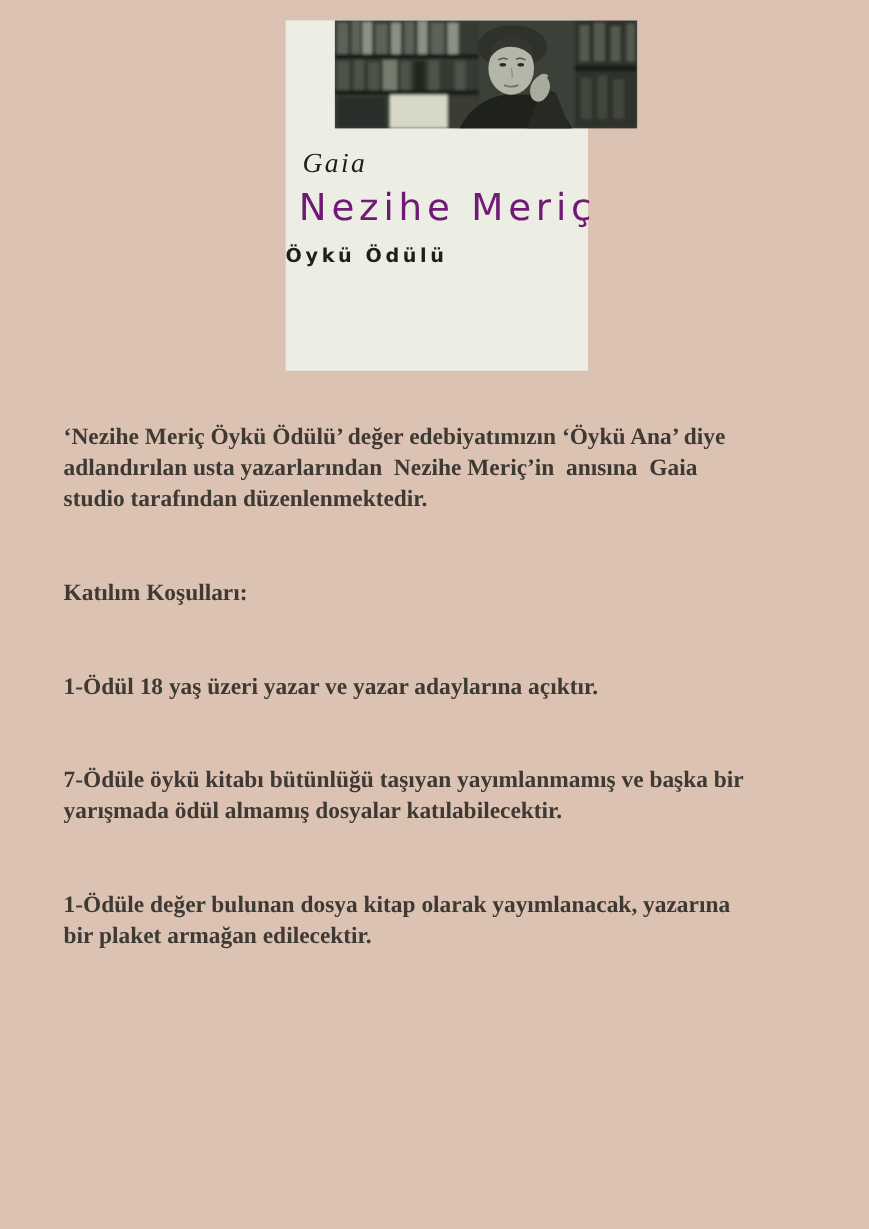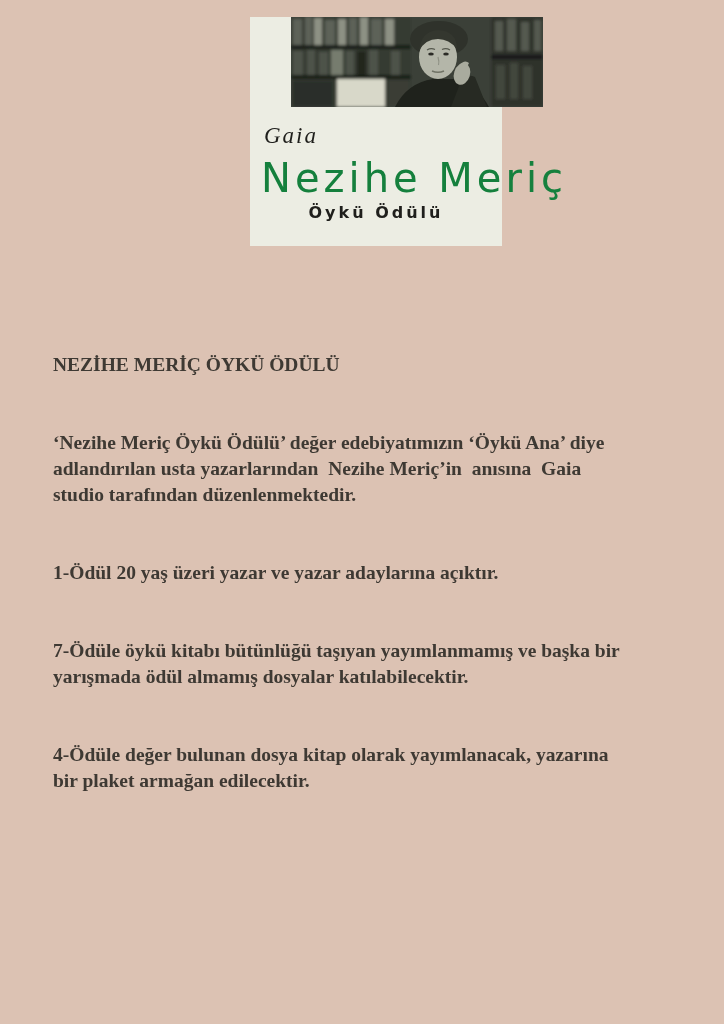--- a/index.html
+++ b/index.html
@@ -7,37 +7,37 @@
   }
   *{margin:0;padding:0;box-sizing:border-box;}
   html,body{width:724px;height:1024px;}
   body{
     position:relative;
     background:var(--page-bg);
     overflow:hidden;
     font-family:"Liberation Serif", serif;
   }
   .card{
-    position:absolute; left:250px; top:17px; width:252px; height:229px;
+    position:absolute; left:238px; top:17px; width:252px; height:292px;
     background:var(--card-bg);
     padding-left:41px;
   }
   .photo{display:block; width:252px; height:90px;}
   .brand{
     position:absolute; left:14px; top:106px;
     font-family:"Liberation Serif", serif; font-style:italic; font-weight:400;
     font-size:23px; letter-spacing:2px; color:var(--card-text);
   }
   .card-title{
     position:absolute; left:11px; top:138px; white-space:nowrap;
     font-family:"DejaVu Sans", sans-serif; font-weight:400;
-    font-size:40px; letter-spacing:4px; color:#15803d;
+    font-size:31px; letter-spacing:4px; color:#701a75;
   }
   .card-subtitle{
-    position:absolute; left:0; top:186px; width:100%; text-align:center;
+    position:absolute; left:0; top:186px; width:100%; text-align:left;
     font-family:"DejaVu Sans", sans-serif; font-weight:700;
     font-size:16px; letter-spacing:3px; color:var(--card-text);
   }
   .content{
     position:absolute; left:53px; top:300px; width:648px;
     color:var(--body-text);
     font-family:"Liberation Serif", serif; font-weight:700;
     font-size:19.5px; line-height:26px;
     white-space:pre-wrap;
   }
@@ -113,28 +113,28 @@
     <path d="M141,54 q6,2.5 12,0" stroke="#6f7265" stroke-width="1.5" fill="none"></path>
     <ellipse cx="171" cy="57" rx="8" ry="11" fill="#a9ab9e" transform="rotate(18 171 57)"></ellipse>
     <path d="M168,48 q6,-6 10,-2 l-4,8 z" fill="#a9ab9e"></path>
   </svg>
   <div class="brand">Gaia</div>
   <div class="card-title">Nezihe Meriç</div>
   <div class="card-subtitle">Öykü Ödülü</div>
 </div>
 
 <div class="content">
-  <div class="block">NEZİHE MERİÇ ÖYKÜ ÖDÜLÜ</div>
   <div class="block gap-above">‘Nezihe Meriç Öykü Ödülü’ değer edebiyatımızın ‘Öykü Ana’ diye
 adlandırılan usta yazarlarından  Nezihe Meriç’in  anısına  Gaia
 studio tarafından düzenlenmektedir.</div>
-  <div class="block">1-Ödül 20 yaş üzeri yazar ve yazar adaylarına açıktır.</div>
+  <div class="block">Katılım Koşulları:</div>
+  <div class="block">1-Ödül 18 yaş üzeri yazar ve yazar adaylarına açıktır.</div>
   <div class="block">7-Ödüle öykü kitabı bütünlüğü taşıyan yayımlanmamış ve başka bir
 yarışmada ödül almamış dosyalar katılabilecektir.</div>
-  <div class="block">4-Ödüle değer bulunan dosya kitap olarak yayımlanacak, yazarına
+  <div class="block">1-Ödüle değer bulunan dosya kitap olarak yayımlanacak, yazarına
 bir plaket armağan edilecektir.</div>
   
   
   
   
   
   
 </div>
 
 </body></html>

